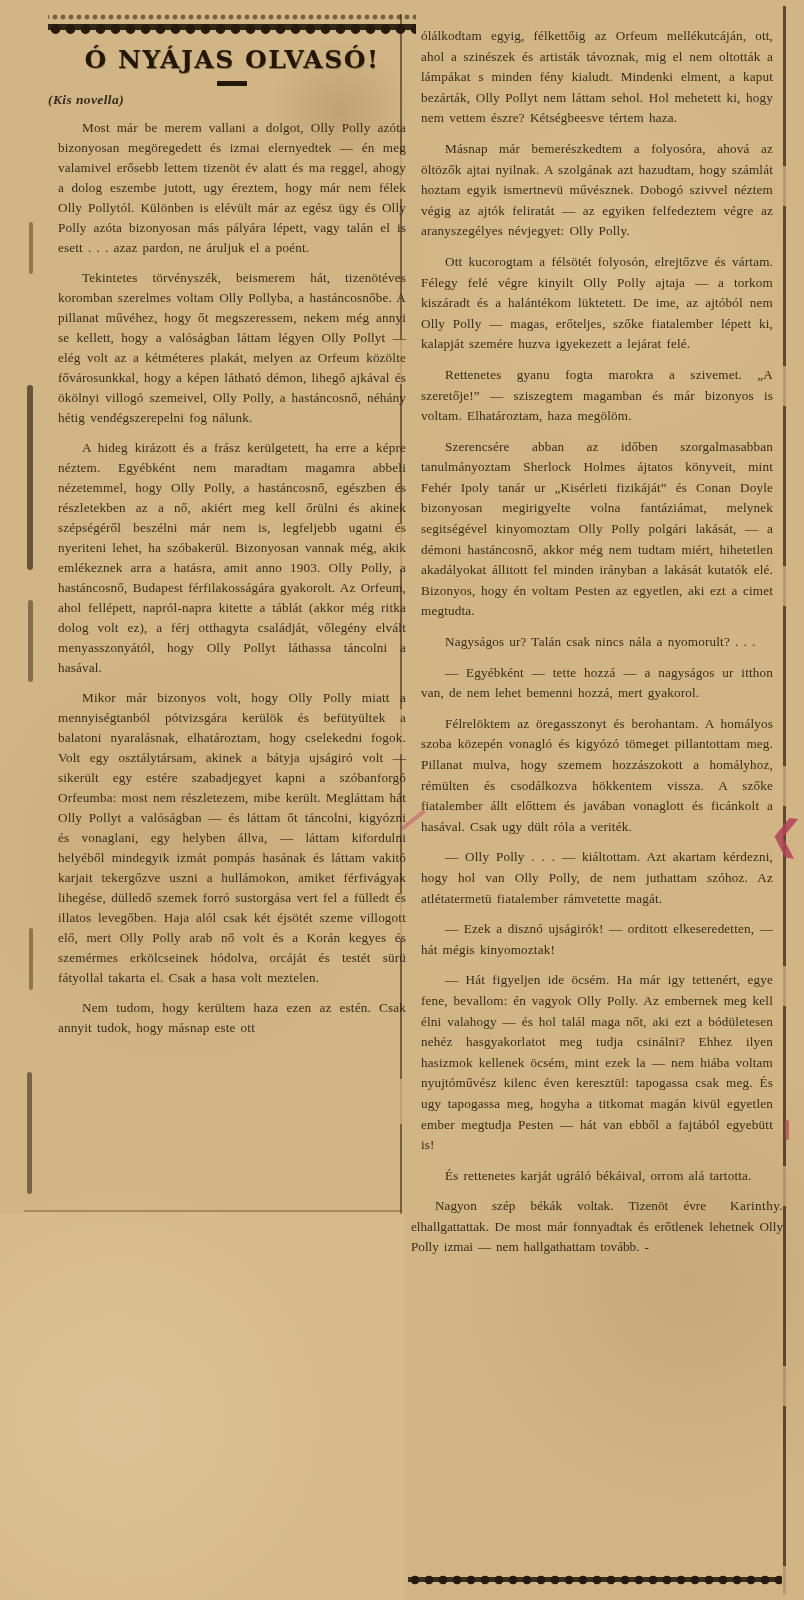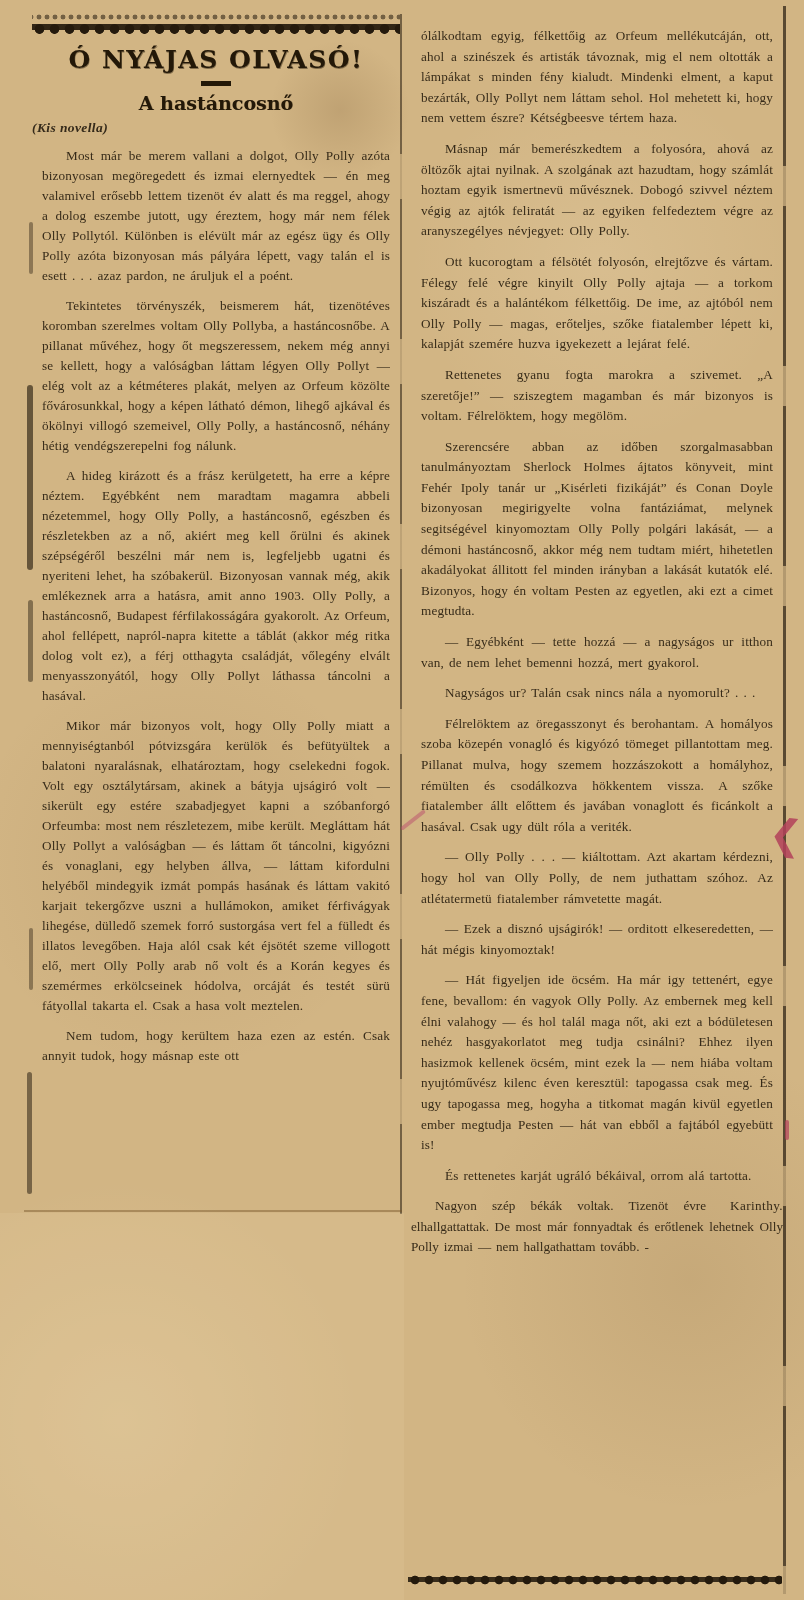--- a/index.html
+++ b/index.html
@@ -9,21 +9,21 @@
       radial-gradient(circle at 340px 110px, rgba(95,63,28,.16), rgba(95,63,28,0) 70px),
       radial-gradient(circle at 600px 260px, rgba(255,242,214,.14), rgba(255,242,214,0) 190px),
       radial-gradient(circle at 180px 860px, rgba(112,80,42,.10), rgba(112,80,42,0) 210px),
       radial-gradient(circle at 690px 1280px, rgba(112,80,42,.12), rgba(112,80,42,0) 230px),
       radial-gradient(circle at 120px 1420px, rgba(255,240,210,.18), rgba(255,240,210,0) 240px),
       #d2b584;
     font-family:"Liberation Serif", serif;
   }
   
   .col{position:absolute;}
-  .col-left{left:32px;top:14px;width:368px;}
+  .col-left{left:48px;top:14px;width:368px;}
   .col-right{left:411px;top:16px;width:372px;}
   .body-text{
     font-size:13.2px;color:#372b19;text-align:justify;
     letter-spacing:.15px;word-spacing:1.6px;
   }
   .col-left  .body-text{line-height:20px;margin-top:9px;}
   .col-right .body-text{line-height:20.6px;}
   .body-text p{margin:10px;text-indent:24px;}
   .col-right .body-text p:first-child{text-indent:0;}
   .closing{margin:0;text-indent:24px;font-size:13.2px;line-height:20.6px;color:#372b19;text-align:justify;word-spacing:1.6px;}
@@ -98,40 +98,39 @@
 </style>
 </head>
 <body>
 
 <div class="page">
 
   <div class="col col-left">
     <div class="ornament-top"></div>
     <h1 class="title">Ó NYÁJAS OLVASÓ!</h1>
     <div class="title-dash"></div>
-    <h2 class="subtitle">A hastáncosnő</h2>
     <p class="genre-note">(Kis novella)</p>
     <div class="body-text">
         <p>Most már be merem vallani a dolgot, Olly Polly azóta bizonyosan megöregedett és izmai elernyedtek — én meg valamivel erősebb lettem tizenöt év alatt és ma reggel, ahogy a dolog eszembe jutott, ugy éreztem, hogy már nem félek Olly Pollytól. Különben is elévült már az egész ügy és Olly Polly azóta bizonyosan más pályára lépett, vagy talán el is esett . . . azaz pardon, ne áruljuk el a poént.</p>
         <p>Tekintetes törvényszék, beismerem hát, tizenötéves koromban szerelmes voltam Olly Pollyba, a hastáncosnőbe. A pillanat művéhez, hogy őt megszeressem, nekem még annyi se kellett, hogy a valóságban láttam légyen Olly Pollyt — elég volt az a kétméteres plakát, melyen az Orfeum közölte fővárosunkkal, hogy a képen látható démon, lihegő ajkával és ökölnyi villogó szemeivel, Olly Polly, a hastáncosnő, néhány hétig vendégszerepelni fog nálunk.</p>
         <p>A hideg kirázott és a frász kerülgetett, ha erre a képre néztem. Egyébként nem maradtam magamra abbeli nézetemmel, hogy Olly Polly, a hastáncosnő, egészben és részletekben az a nő, akiért meg kell őrülni és akinek szépségéről beszélni már nem is, legfeljebb ugatni és nyeriteni lehet, ha szóbakerül. Bizonyosan vannak még, akik emlékeznek arra a hatásra, amit anno 1903. Olly Polly, a hastáncosnő, Budapest férfilakosságára gyakorolt. Az Orfeum, ahol fellépett, napról-napra kitette a táblát (akkor még ritka dolog volt ez), a férj otthagyta családját, vőlegény elvált menyasszonyától, hogy Olly Pollyt láthassa táncolni a hasával.</p>
         <p>Mikor már bizonyos volt, hogy Olly Polly miatt a mennyiségtanból pótvizsgára kerülök és befütyültek a balatoni nyaralásnak, elhatároztam, hogy cselekedni fogok. Volt egy osztálytársam, akinek a bátyja ujságiró volt — sikerült egy estére szabadjegyet kapni a szóbanforgó Orfeumba: most nem részletezem, mibe került. Megláttam hát Olly Pollyt a valóságban — és láttam őt táncolni, kigyózni és vonaglani, egy helyben állva, — láttam kifordulni helyéből mindegyik izmát pompás hasának és láttam vakitó karjait tekergőzve uszni a hullámokon, amiket férfivágyak lihegése, dülledő szemek forró sustorgása vert fel a fülledt és illatos levegőben. Haja alól csak két éjsötét szeme villogott elő, mert Olly Polly arab nő volt és a Korán kegyes és szemérmes erkölcseinek hódolva, orcáját és testét sürü fátyollal takarta el. Csak a hasa volt meztelen.</p>
         <p>Nem tudom, hogy kerültem haza ezen az estén. Csak annyit tudok, hogy másnap este ott</p>
       </div>
   </div>
 
   <div class="col col-right">
     <div class="body-text">
         <p>ólálkodtam egyig, félkettőig az Orfeum mellékutcáján, ott, ahol a szinészek és artisták távoznak, mig el nem oltották a lámpákat s minden fény kialudt. Mindenki elment, a kaput bezárták, Olly Pollyt nem láttam sehol. Hol mehetett ki, hogy nem vettem észre? Kétségbeesve tértem haza.</p>
         <p>Másnap már bemerészkedtem a folyosóra, ahová az öltözők ajtai nyilnak. A szolgának azt hazudtam, hogy számlát hoztam egyik ismertnevü művésznek. Dobogó szivvel néztem végig az ajtók feliratát — az egyiken felfedeztem végre az aranyszegélyes névjegyet: Olly Polly.</p>
-        <p>Ott kucorogtam a félsötét folyosón, elrejtőzve és vártam. Félegy felé végre kinyilt Olly Polly ajtaja — a torkom kiszáradt és a halántékom félkettőig. De ime, az ajtóból nem Olly Polly — magas, erőteljes, szőke fiatalember lépett ki, kalapját szemére huzva igyekezett a lejárat felé.</p>
-        <p>Rettenetes gyanu fogta marokra a szivemet. „A szeretője!” — sziszegtem magamban és már bizonyos is voltam. Félrelöktem, hogy megölöm.</p>
+        <p>Ott kucorogtam a félsötét folyosón, elrejtőzve és vártam. Félegy felé végre kinyilt Olly Polly ajtaja — a torkom kiszáradt és a halántékom lüktetett. De ime, az ajtóból nem Olly Polly — magas, erőteljes, szőke fiatalember lépett ki, kalapját szemére huzva igyekezett a lejárat felé.</p>
+        <p>Rettenetes gyanu fogta marokra a szivemet. „A szeretője!” — sziszegtem magamban és már bizonyos is voltam. Elhatároztam, haza megölöm.</p>
         <p>Szerencsére abban az időben szorgalmasabban tanulmányoztam Sherlock Holmes ájtatos könyveit, mint Fehér Ipoly tanár ur „Kisérleti fizikáját” és Conan Doyle bizonyosan megirigyelte volna fantáziámat, melynek segitségével kinyomoztam Olly Polly polgári lakását, — a démoni hastáncosnő, akkor még nem tudtam miért, hihetetlen akadályokat állitott fel minden irányban a lakását kutatók elé. Bizonyos, hogy én voltam Pesten az egyetlen, aki ezt a cimet megtudta.</p>
+        <p>Nagyságos ur? Talán csak nincs nála a nyomorult? . . .</p>
         <p>— Egyébként — tette hozzá — a nagyságos ur itthon van, de nem lehet bemenni hozzá, mert gyakorol.</p>
-        <p>Nagyságos ur? Talán csak nincs nála a nyomorult? . . .</p>
         <p>Félrelöktem az öregasszonyt és berohantam. A homályos szoba közepén vonagló és kigyózó tömeget pillantottam meg. Pillanat mulva, hogy szemem hozzászokott a homályhoz, rémülten és csodálkozva hökkentem vissza. A szőke fiatalember állt előttem és javában vonaglott és ficánkolt a hasával. Csak ugy dült róla a veriték.</p>
         <p>— Olly Polly . . . — kiáltottam. Azt akartam kérdezni, hogy hol van Olly Polly, de nem juthattam szóhoz. Az atlétatermetü fiatalember rámvetette magát.</p>
         <p>— Ezek a disznó ujságirók! — orditott elkeseredetten, — hát mégis kinyomoztak!</p>
         <p>— Hát figyeljen ide öcsém. Ha már igy tettenért, egye fene, bevallom: én vagyok Olly Polly. Az embernek meg kell élni valahogy — és hol talál maga nőt, aki ezt a bódületesen nehéz hasgyakorlatot meg tudja csinálni? Ehhez ilyen hasizmok kellenek öcsém, mint ezek la — nem hiába voltam nyujtóművész kilenc éven keresztül: tapogassa csak meg. És ugy tapogassa meg, hogyha a titkomat magán kivül egyetlen ember megtudja Pesten — hát van ebből a fajtából egyebütt is!</p>
         <p>És rettenetes karját ugráló békáival, orrom alá tartotta.</p>
       </div>
     <p class="closing"><span class="sig">Karinthy.</span><span>Nagyon szép békák voltak. Tizenöt évre elhallgattattak. De most már fonnyadtak és erőtlenek lehetnek Olly Polly izmai — nem hallgathattam tovább. -</span></p>
   </div>
 
   <div class="v-divider"></div>

